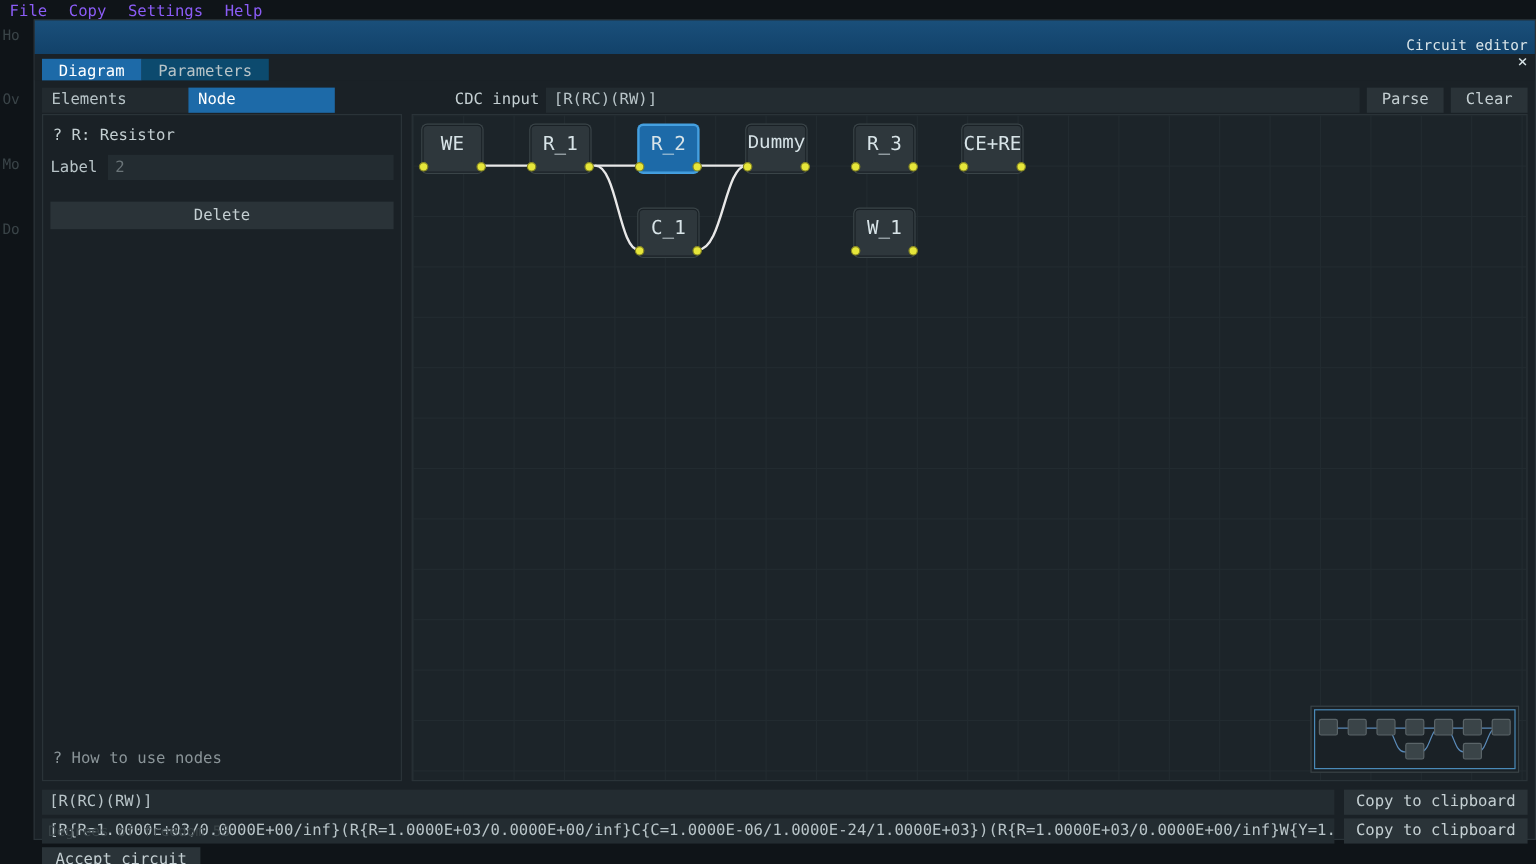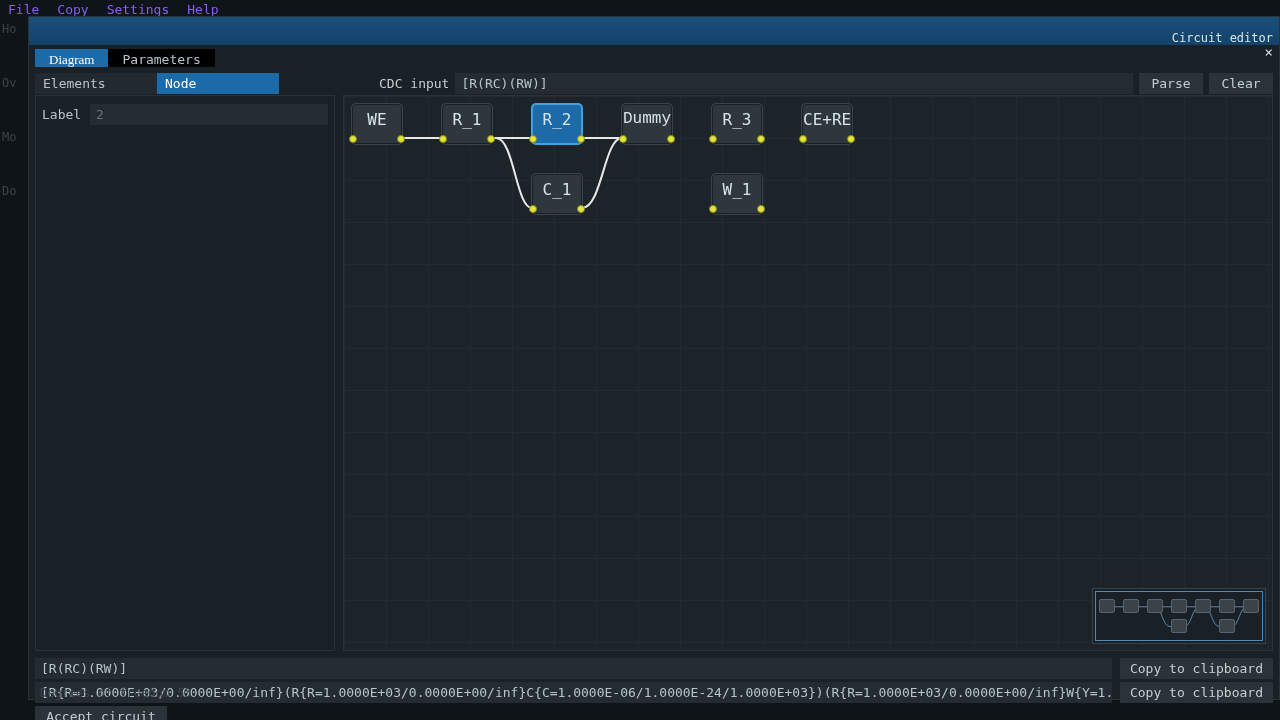--- a/index.html
+++ b/index.html
@@ -50,26 +50,26 @@
   .titlebar .close { cursor: pointer; font-size: 14px; line-height: 1; }
   .maintabs {
     height: 22px;
     background: #1a2126;
     display: flex;
     padding: 4px 6px 0 6px;
     gap: 0;
   }
   .tab {
     padding: 3px 14px;
-    background: #000000;
+    background: #0c4a6e;
     color: #b8c4c8;
     cursor: pointer;
     font-size: 13px;
   }
-  .tab.active { background: #1d6aa8; color: #fff; font-family: Liberation Serif, serif; }
+  .tab.active { background: #1d6aa8; color: #fff; }
   .toolbar {
     height: 24px;
     display: flex;
     align-items: center;
     padding: 2px 6px;
     gap: 6px;
     margin-top: 4px;
   }
   .subtabs {
     display: flex;
@@ -263,24 +263,27 @@
       <div class="subtab active">Node</div>
     </div>
     <span class="cdc-label">CDC input</span>
     <input class="cdc-input" value="[R(RC)(RW)]" style="">
     <button>Parse</button>
     <button>Clear</button>
   </div>
 
   <div class="body">
     <div class="side">
+      <div class="hdr">? R: Resistor</div>
       <div class="row">
         <label>Label</label>
         <input value="2" style="">
       </div>
+      <button class="delete">Delete</button>
+      <div class="help">? How to use nodes</div>
     </div>
 
     <div class="canvas">
       <div class="grid"></div>
       <svg class="wires">
         <path d="M58 42 L98 42"></path>
         <path d="M148 42 L188 42"></path>
         <path d="M238 42 L278 42"></path>
         <path d="M328 42 L368 42"></path>
         <path d="M418 42 L458 42"></path>

